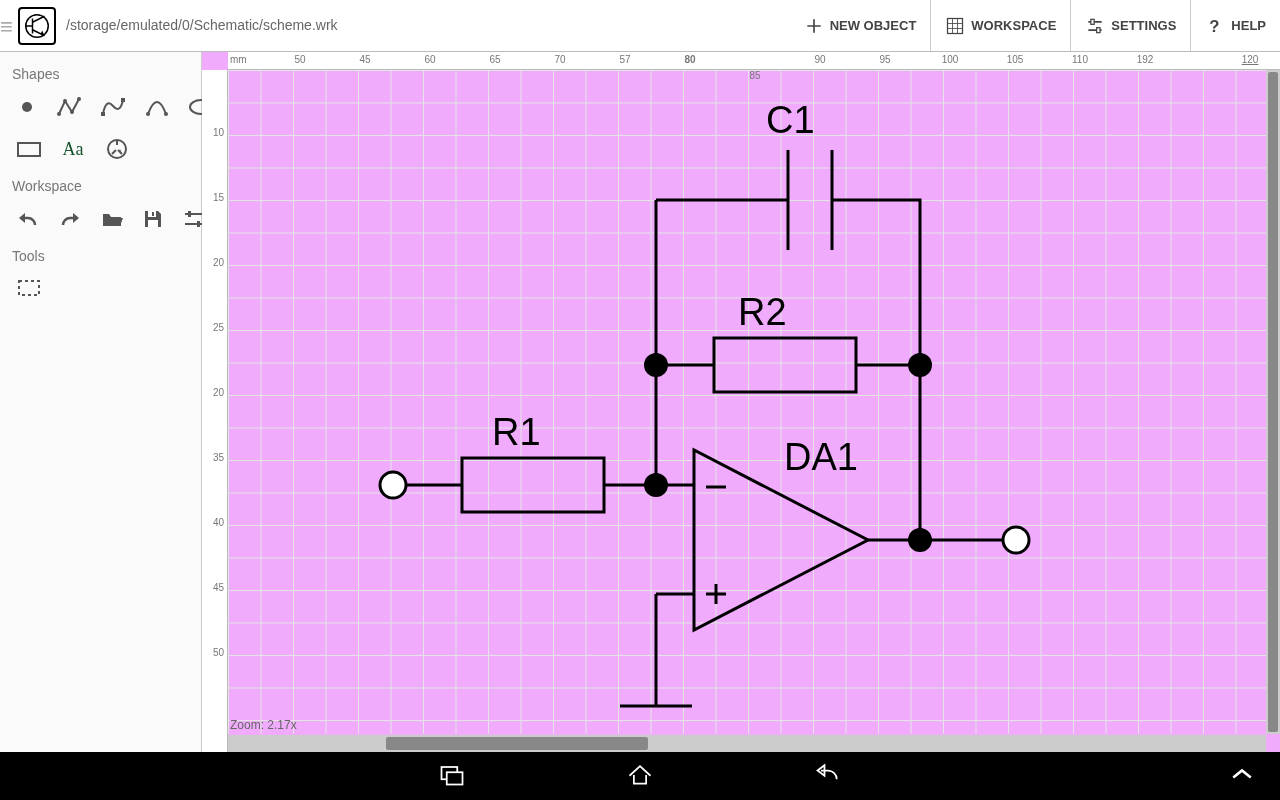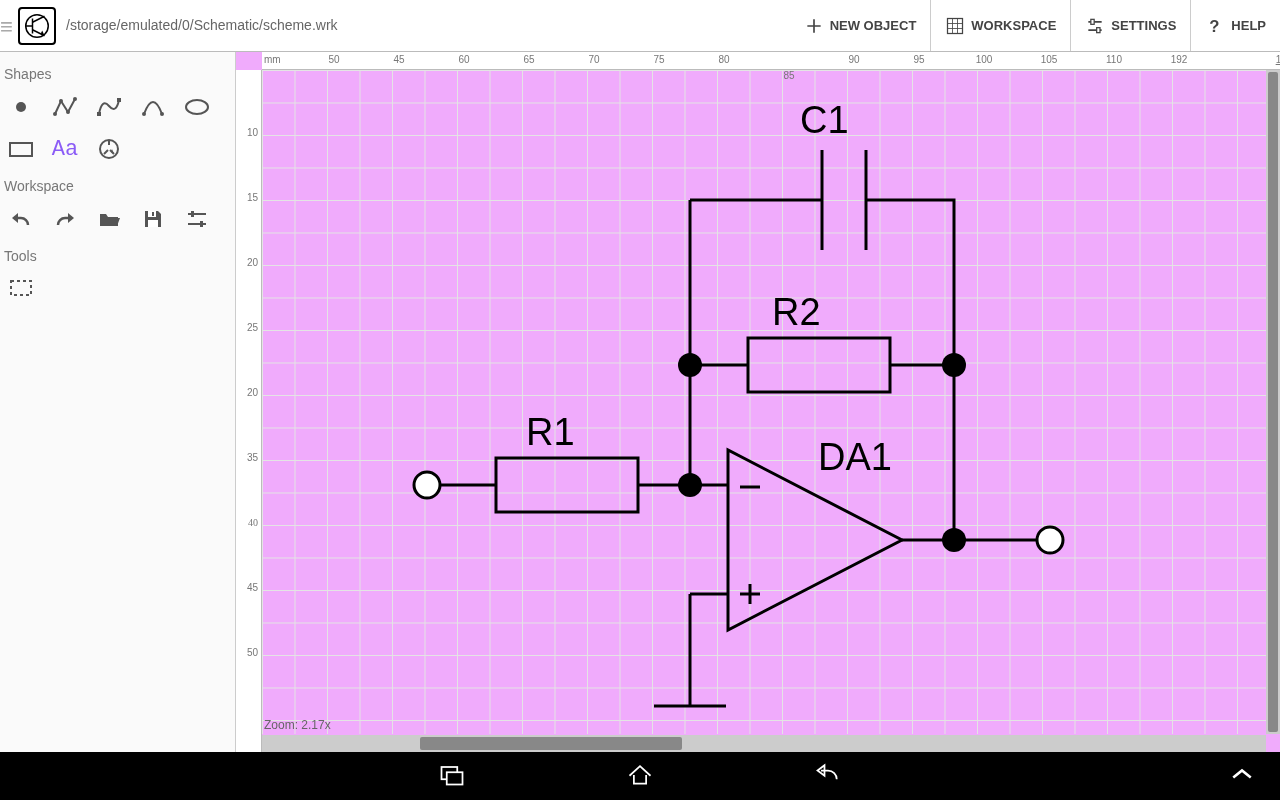--- a/index.html
+++ b/index.html
@@ -9,21 +9,21 @@
   .hamburger-edge { position:absolute; left:0; top:14px; color:#aaa; font-size:22px; }
   .app-logo { width:38px; height:38px; margin-left:18px; border:2px solid #000; border-radius:4px; display:flex; align-items:center; justify-content:center; }
   .title-block { margin-left:10px; line-height:1.2; }
   .title-block .t { font-size:17px; color:#222; }
   .title-block .p { font-size:14px; color:#666; }
   .menu { margin-left:auto; display:flex; align-items:center; height:100%; }
   .menu-item { display:flex; align-items:center; gap:6px; padding:0 14px; height:100%; font-size:13px; font-weight:bold; color:#444; border-left:1px solid #ccc; cursor:pointer; }
   .menu-item:first-child { border-left:none; }
   .menu-item svg { width:20px; height:20px; }
   .body { position:absolute; top:52px; left:0; right:0; bottom:0; display:flex; }
-  .sidebar { width:236px; background:#fafafa; border-right:1px solid #ccc; padding:8px 4px; }
+  .sidebar { width:202px; background:#fafafa; border-right:1px solid #ccc; padding:8px 12px; }
   .side-label { font-size:14px; color:#777; margin:6px 0 6px 0; }
   .tool-row { display:flex; gap:18px; padding:6px 4px 10px 4px; }
   .tool-btn { width:26px; height:26px; display:flex; align-items:center; justify-content:center; color:#555; cursor:pointer; }
   .canvas-wrap { flex:1; position:relative; background:#f0abfc; }
   .ruler-h { position:absolute; top:0; left:26px; right:0; height:18px; background:#fff; border-bottom:1px solid #bbb; font-size:10px; color:#777; }
   .ruler-h .mmlbl { position:absolute; left:2px; top:2px; }
   .ruler-h .tick { position:absolute; top:2px; transform:translateX(-50%); }
   .ruler-v { position:absolute; top:18px; left:0; width:26px; bottom:0; background:#fff; border-right:1px solid #bbb; font-size:10px; color:#777; }
   .ruler-v .tick { position:absolute; right:3px; transform:translateY(-50%); }
   .canvas { position:absolute; top:18px; left:26px; right:0; bottom:18px; overflow:hidden; }
@@ -130,21 +130,21 @@
             </svg>
           </div>
       </div>
       <div class="tool-row">
         <div class="tool-btn">
             <svg width="26" height="20">
               <rect x="2" y="4" width="22" height="13" stroke="#555" stroke-width="2" fill="none"></rect>
             </svg>
           </div>
         <div class="tool-btn">
-            <span style="font-family:Liberation Mono, monospace;font-size:22px;color:#8b5cf6;">Aa</span>
+            <span style="font-family:Liberation Serif, serif;font-size:18px;color:#14532d;">Aa</span>
           </div>
         <div class="tool-btn">
             <svg width="24" height="24">
               <circle cx="12" cy="12" r="9" stroke="#555" stroke-width="2" fill="none"></circle>
               <path d="M12 3v5 M7 17l4-4 M17 17l-4-4" stroke="#555" stroke-width="2"></path>
               <polygon points="14,15 17,17 15,12" fill="#555"></polygon>
             </svg>
           </div>
       </div>
 
@@ -195,39 +195,39 @@
     </div>
 
     <div class="canvas-wrap">
       <div class="ruler-h" id="rulerH">
         <span class="mmlbl">mm</span>
       <span class="tick" style="left: 72px;">50</span>
           <span class="tick" style="left: 137px;">45</span>
           <span class="tick" style="left: 202px;">60</span>
           <span class="tick" style="left: 267px;">65</span>
           <span class="tick" style="left: 332px;">70</span>
-          <span class="tick" style="left: 397px;">75</span>
-          <span class="tick" style="left: 462px;">80</span>
+          <span class="tick" style="left: 397px;">57</span>
+          <span class="tick" style="left: 462px; font-weight: bold;">80</span>
           <span class="tick" style="left: 527px; margin-top: 16px;">85</span>
           <span class="tick" style="left: 592px;">90</span>
           <span class="tick" style="left: 657px;">95</span>
           <span class="tick" style="left: 722px;">100</span>
           <span class="tick" style="left: 787px;">105</span>
           <span class="tick" style="left: 852px;">110</span>
           <span class="tick" style="left: 917px;">192</span>
           <span class="tick" style="left: 1022px; text-decoration: underline;">120</span>
         </div>
       <div class="ruler-v" id="rulerV">
           <span class="tick" style="top: 62px;">10</span>
           <span class="tick" style="top: 127px;">15</span>
           <span class="tick" style="top: 192px;">20</span>
           <span class="tick" style="top: 257px;">25</span>
           <span class="tick" style="top: 322px;">20</span>
           <span class="tick" style="top: 387px;">35</span>
-          <span class="tick" style="top: 452px; font-family: Liberation Serif, serif;">40</span>
+          <span class="tick" style="top: 452px;">40</span>
           <span class="tick" style="top: 517px;">45</span>
           <span class="tick" style="top: 582px;">50</span>
         </div>
 
       <div class="canvas">
         <div class="grid"></div>
         <svg width="1036" height="664" style="position:absolute;top:0;left:0;">
           <g stroke="#000" stroke-width="3" fill="none">
 
             <path d="M 428 130 L 428 415 M 428 130 L 560 130 M 604 130 L 692 130 L 692 470"></path>

